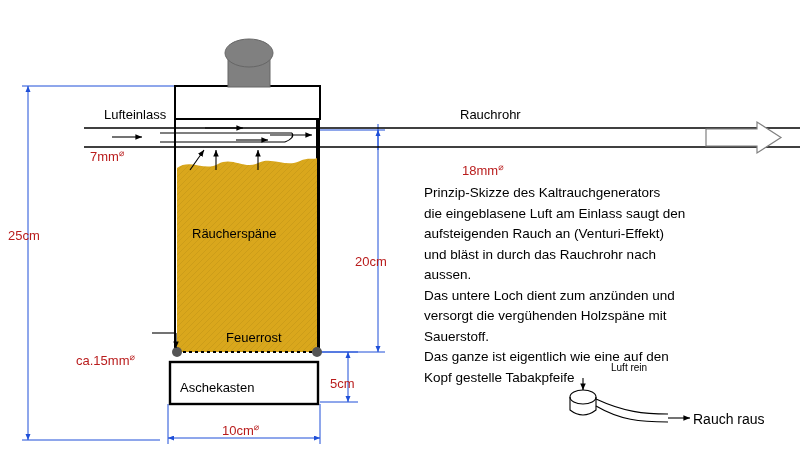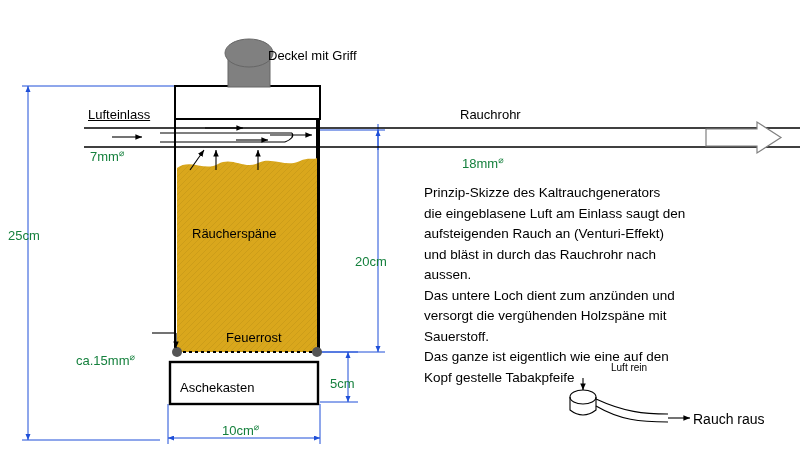--- a/index.html
+++ b/index.html
@@ -18,21 +18,21 @@
   .lbl {
     position: absolute;
     font-size: 13px;
     color: #000000;
     white-space: pre;
     line-height: 1.25;
   }
   .lbl-blue {
     position: absolute;
     font-size: 13px;
-    color: #15803d;
+    color: #b91c1c;
     white-space: pre;
     line-height: 1.25;
   }
   .lbl-small {
     font-size: 10px;
   }
   .txtblock {
     position: absolute;
     font-size: 13.5px;
     color: #000000;
@@ -148,33 +148,32 @@
     <g stroke="#000" fill="none" stroke-width="1.1">
       <ellipse cx="583" cy="397" rx="13" ry="7" fill="#ffffff"></ellipse>
       <path d="M570,397 L570,410 Q583,420 596,410 L596,397"></path>
       <path d="M596,406 C620,420 640,422 668,422"></path>
       <path d="M596,399 C624,412 644,414 668,414"></path>
       <line x1="583" y1="378" x2="583" y2="390" marker-end="url(#arrowS)"></line>
       <line x1="668" y1="418" x2="690" y2="418" marker-end="url(#arrowS)"></line>
     </g>
   </svg>
 
-  <div class="lbl" style="left:268px; top:48px;">Deckel mit Griff</div>
-  <div class="lbl" style="left:88px; top:107px;text-decoration:underline;">Lufteinlass</div>
+  <div class="lbl" style="left:104px; top:107px;">Lufteinlass</div>
   <div class="lbl" style="left:460px; top:107px;">Rauchrohr</div>
   <div class="lbl" style="left:192px; top:226px;">Räucherspäne</div>
   <div class="lbl" style="left:226px; top:330px;">Feuerrost</div>
   <div class="lbl" style="left:180px; top:380px;">Aschekasten</div>
 
   <div class="lbl-blue" style="left:8px; top:228px;">25cm</div>
   <div class="lbl-blue" style="left:355px; top:254px;">20cm</div>
   <div class="lbl-blue" style="left:330px; top:376px;">5cm</div>
   <div class="lbl-blue" style="left:222px; top:422px;"><span>10cm</span><span class="sup">⌀</span></div>
   <div class="lbl-blue" style="left:90px; top:148px;"><span>7mm</span><span class="sup">⌀</span></div>
-  <div class="lbl-blue" style="left:462px; top:155px;"><span>18mm</span><span class="sup">⌀</span></div>
+  <div class="lbl-blue" style="left:462px; top:162px;"><span>18mm</span><span class="sup">⌀</span></div>
   <div class="lbl-blue" style="left:76px; top:352px;"><span>ca.15mm</span><span class="sup">⌀</span></div>
 
   <div class="txtblock" style="left:424px; top:183px;">Prinzip-Skizze des Kaltrauchgenerators
 die eingeblasene Luft am Einlass saugt den
 aufsteigenden Rauch an (Venturi-Effekt)
 und bläst in durch das Rauchrohr nach
 aussen.
 Das untere Loch dient zum anzünden und
 versorgt die vergühenden Holzspäne mit
 Sauerstoff.

